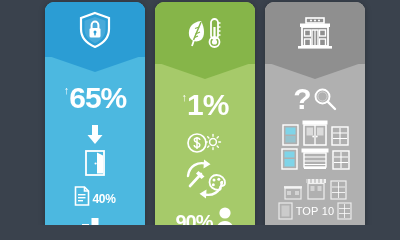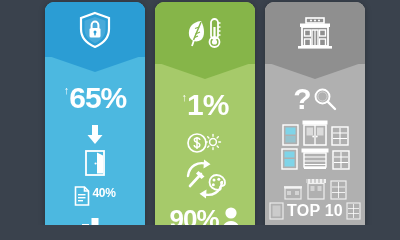--- a/index.html
+++ b/index.html
@@ -90,40 +90,40 @@
     font-weight: bold;
   }
   .icon-row {
     display: flex;
     align-items: center;
     justify-content: center;
     color: #ffffff;
   }
   .doc-row {
     display: flex;
-    align-items: flex-start;
+    align-items: flex-end;
     justify-content: center;
     gap: 2px;
     color: #ffffff;
   }
   .doc-pct {
     font-size: 12px;
     font-weight: bold;
     color: #ffffff;
     letter-spacing: -0.3px;
   }
   .top10-row {
     display: flex;
     align-items: center;
     justify-content: center;
     gap: 3px;
   }
   .top10-label {
-    font-size: 16px;
-    font-weight: bold;
+    font-size: 11px;
+    font-weight: normal;
     color: #ffffff;
     letter-spacing: 0.2px;
   }
   .prod-grid {
     display: flex;
     flex-direction: column;
     align-items: center;
     gap: 2px;
   }
   .prod-line {
@@ -279,21 +279,21 @@
                 <path d="M34.5 17 C39.5 17 43 20.5 43 24.8 C43 27.5 41.2 28 39.8 28 C38.6 28 38 28.8 38.6 29.8 C39.2 30.9 38.4 32 36.4 32 C31.6 32 27.5 28.5 27.5 24.3 C27.5 20 30.5 17 34.5 17 Z" fill="none" stroke="#ffffff" stroke-width="1.8"></path>
                 <circle cx="32" cy="22" r="1.5" fill="#ffffff"></circle>
                 <circle cx="36.8" cy="21.3" r="1.5" fill="#ffffff"></circle>
                 <circle cx="39.6" cy="24.6" r="1.5" fill="#ffffff"></circle>
                 <circle cx="31.3" cy="26.8" r="1.5" fill="#ffffff"></circle>
               </svg>
             </span>
           </div>
 
           <div class="doc-row" style="margin-top:6px;">
-            <span class="stat" style="margin-top:0;font-size:26px;">90%</span>
+            <span class="stat" style="margin-top:0;font-size:20px;">90%</span>
             <span>
               <svg width="20" height="26" viewBox="0 0 20 26">
                 <circle cx="10" cy="7" r="5.6" fill="#ffffff"></circle>
                 <path d="M1 26 C1 18.5 5 15 10 15 C15 15 19 18.5 19 26 Z" fill="#ffffff"></path>
               </svg>
             </span>
           </div>
         </div>
       </div>
     </div>

